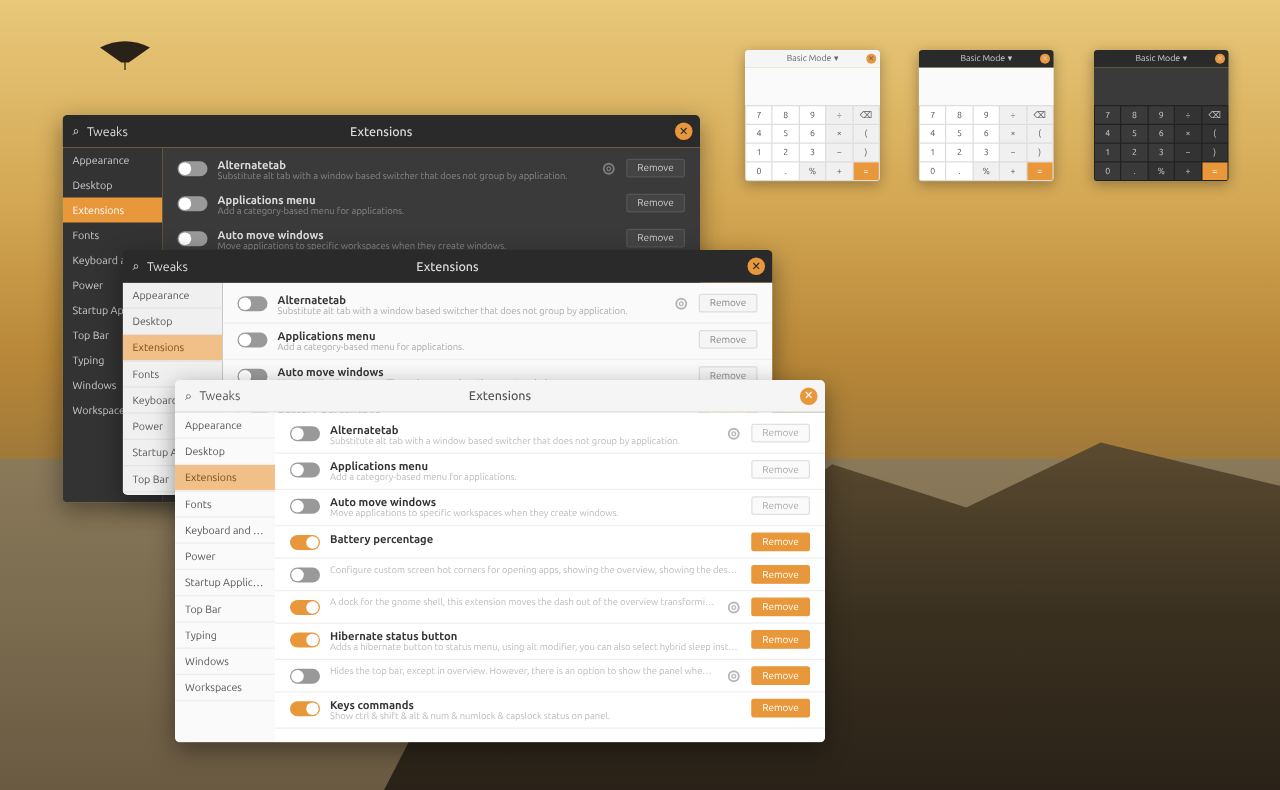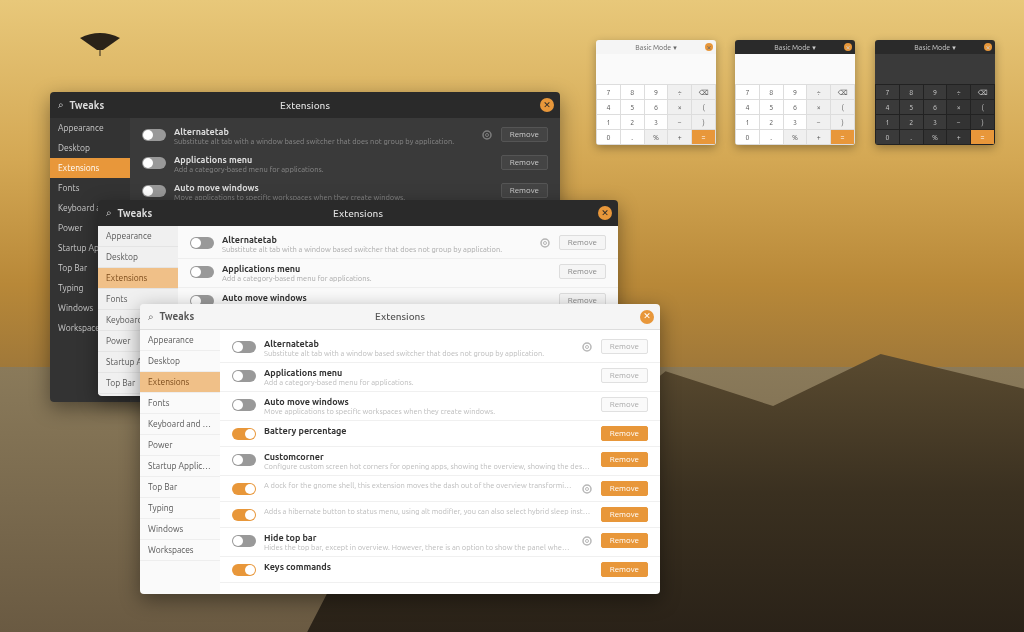--- a/index.html
+++ b/index.html
@@ -4,21 +4,21 @@
 <style>
 *{box-sizing:border-box;margin:0;padding:0;font-family:Ubuntu,Cantarell,sans-serif}
 body{width:1024px;height:632px;overflow:hidden;position:relative;background:linear-gradient(to bottom,#e8c87a 0%,#d4a854 25%,#b88838 45%,#8a6a3a 70%,#4a3a28 100%)}
 .paraglider{position:absolute;top:30px;left:75px;width:50px;height:30px}
 .paraglider svg{width:100%;height:100%}
 .mountain{position:absolute;bottom:0;right:0;width:70%;height:55%;background:linear-gradient(to top,#2a2218 0%,#3a3020 40%,#6a5838 100%);clip-path:polygon(0% 100%,10% 60%,25% 45%,35% 50%,50% 25%,65% 35%,80% 20%,100% 30%,100% 100%)}
 .sea{position:absolute;bottom:0;left:0;right:0;height:42%;background:linear-gradient(to bottom,#8a7a5a 0%,#6a5a42 100%)}
 .window{position:absolute;border-radius:4px;overflow:hidden;box-shadow:0 6px 20px rgba(0,0,0,.4);display:flex;flex-direction:column}
 .titlebar{height:26px;display:flex;align-items:center;padding:0 8px;font-size:10px;position:relative}
 .titlebar .search{font-size:10px;margin-right:6px}
-.titlebar .title-left{font-weight:700}
+.titlebar .title-left{font-weight:400}
 .titlebar .title-center{position:absolute;left:50%;transform:translateX(-50%);font-weight:500}
 .titlebar .close{position:absolute;right:6px;width:14px;height:14px;border-radius:50%;display:flex;align-items:center;justify-content:center;font-size:9px;line-height:1}
 .win-body{display:flex;flex:1;overflow:hidden}
 .sidebar{width:80px;font-size:8.5px;overflow:hidden}
 .sidebar-item{padding:5px 8px;cursor:pointer;white-space:nowrap;overflow:hidden;text-overflow:ellipsis}
 .content{flex:1;overflow:hidden;padding:4px 0}
 .ext-row{display:flex;align-items:flex-start;padding:5px 12px;gap:8px}
 .toggle{width:24px;height:12px;border-radius:6px;position:relative;flex-shrink:0;margin-top:2px}
 .toggle::after{content:"";position:absolute;width:10px;height:10px;border-radius:50%;top:1px}
 .toggle.off{background:#999}
@@ -57,21 +57,21 @@
 .light .sidebar{background:#fafafa;color:#555}
 .light .sidebar-item{border-bottom:1px solid #eee}
 .light .sidebar-item.active{background:#f0c088;color:#7a4a1a}
 .light .content{background:#fff;color:#333}
 .light .ext-row{border-bottom:1px solid #f0f0f0}
 .light .ext-desc{color:#bbb}
 .light .remove-btn{background:#fafafa;color:#aaa;border-color:#e0e0e0}
 .light .remove-btn.active{background:#e8973a;color:#fff;border-color:#e8973a}
 .light .gear circle{stroke:#888}
 
-.calc{width:120px;border-radius:3px;overflow:hidden;box-shadow:0 3px 10px rgba(0,0,0,.3)}
+.calc{width:108px;border-radius:3px;overflow:hidden;box-shadow:0 3px 10px rgba(0,0,0,.3)}
 .calc-title{height:14px;font-size:7px;display:flex;align-items:center;justify-content:center;position:relative}
 .calc-title .close{position:absolute;right:3px;width:8px;height:8px;border-radius:50%;background:#e8973a;font-size:6px;display:flex;align-items:center;justify-content:center}
 .calc-display{height:30px}
 .calc-keys{display:grid;grid-template-columns:repeat(5,1fr);gap:1px;padding:1px}
 .calc-key{height:14px;font-size:7px;display:flex;align-items:center;justify-content:center;cursor:pointer}
 .calc.c-light .calc-title{background:#f5f5f5;color:#666}
 .calc.c-light .calc-display{background:#fafafa}
 .calc.c-light .calc-keys{background:#ddd}
 .calc.c-light .calc-key{background:#fff;color:#555}
 .calc.c-light .calc-key.op{background:#f0f0f0}
@@ -262,59 +262,59 @@
           <div class="ext-row">
             <div class="toggle on"></div>
             <div class="ext-text">
               <div class="ext-title">Battery percentage</div>
             </div>
             <div class="remove-btn active">Remove</div>
           </div>
           <div class="ext-row">
             <div class="toggle off"></div>
             <div class="ext-text">
-              <div class="ext-title">Customcorner</div>
               <div class="ext-desc">Configure custom screen hot corners for opening apps, showing the overview, showing the desktop, or running commands, inspired by the discontinued hotco...</div>
             </div>
             <div class="remove-btn active">Remove</div>
           </div>
           <div class="ext-row">
             <div class="toggle on"></div>
             <div class="ext-text">
               <div class="ext-desc">A dock for the gnome shell, this extension moves the dash out of the overview transforming it in a dock for an easier launching of applications and a faster switc...</div>
             </div>
             <svg class="gear" viewBox="0 0 12 12">
               <circle cx="6" cy="6" r="4" fill="none" stroke-width="1.5"></circle>
               <circle cx="6" cy="6" r="1.5" fill="none" stroke-width="1"></circle>
             </svg>
             <div class="remove-btn active">Remove</div>
           </div>
           <div class="ext-row">
             <div class="toggle on"></div>
             <div class="ext-text">
+              <div class="ext-title">Hibernate status button</div>
               <div class="ext-desc">Adds a hibernate button to status menu, using alt modifier, you can also select hybrid sleep instead.</div>
             </div>
             <div class="remove-btn active">Remove</div>
           </div>
           <div class="ext-row">
             <div class="toggle off"></div>
             <div class="ext-text">
-              <div class="ext-title">Hide top bar</div>
               <div class="ext-desc">Hides the top bar, except in overview. However, there is an option to show the panel whenever the mouse pointer approaches the edge of the screen, and if hid...</div>
             </div>
             <svg class="gear" viewBox="0 0 12 12">
               <circle cx="6" cy="6" r="4" fill="none" stroke-width="1.5"></circle>
               <circle cx="6" cy="6" r="1.5" fill="none" stroke-width="1"></circle>
             </svg>
             <div class="remove-btn active">Remove</div>
           </div>
           <div class="ext-row">
             <div class="toggle on"></div>
             <div class="ext-text">
               <div class="ext-title">Keys commands</div>
+              <div class="ext-desc">Show ctrl &amp; shift &amp; alt &amp; num &amp; numlock &amp; capslock status on panel.</div>
             </div>
             <div class="remove-btn active">Remove</div>
           </div>
         </div>
       </div>
     </div>
   </div>
 <div id="calcs-container">
     <div class="calc c-light" style="position: absolute; left: 596px; top: 40px;">
       <div class="calc-title">

